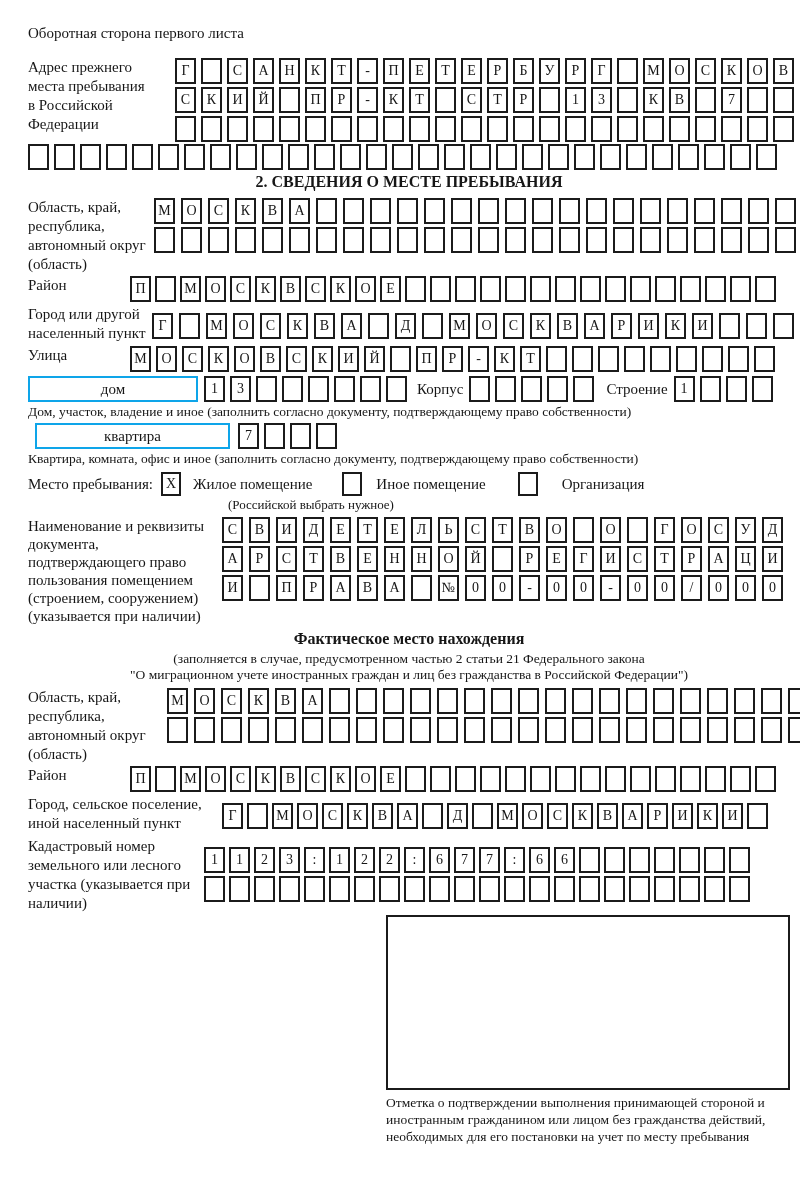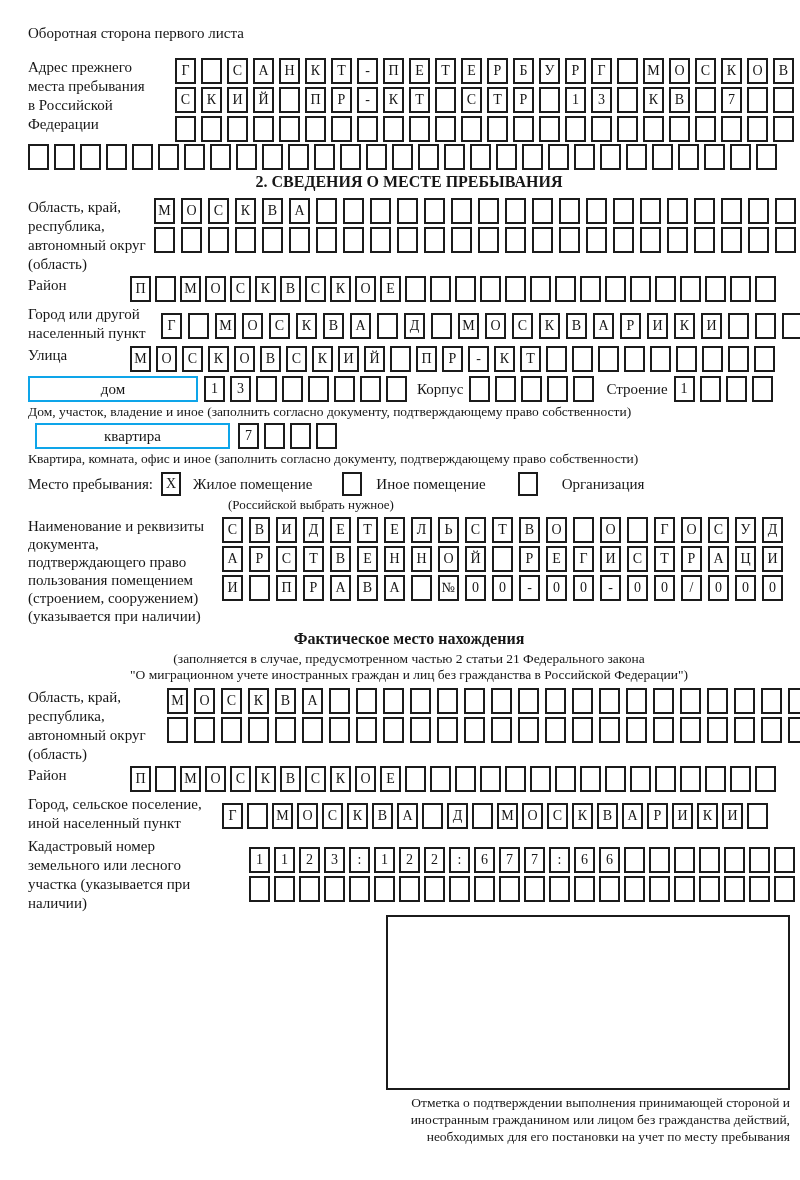--- a/index.html
+++ b/index.html
@@ -14,40 +14,40 @@
   .boxrow.g4{gap:4px}.boxrow.g6{gap:6px}
   .cbox{width:21px;height:26px;box-sizing:border-box;border:2px solid #1b1b1b;
         display:flex;align-items:center;justify-content:center;
         font-size:14px;flex:none;background:#fff;}
   .wbox{height:26px;box-sizing:border-box;border:2px solid #0ea5e9;display:flex;
         align-items:center;justify-content:center;font-size:15px;flex:none;}
   .lw-prev{width:118px;margin-right:29px;}
   .lw-reg{width:118px;margin-right:8px;}
   .lw-reg2{width:135px;margin-right:4px;}
   .lw-dist{width:102px;}
-  .lw-city{width:120px;margin-right:13px;}
+  .lw-city{width:120px;margin-right:4px;}
   .lw-street{width:102px;}
   .lw-doc{width:190px;margin-right:4px;line-height:18px;}
   .lw-city2{width:190px;margin-right:4px;}
   .lw-cad{width:170px;margin-right:6px;}
   .note-c{text-align:center;font-size:13px;line-height:16px;margin:2px 0 4px;}
   .sec-title{text-align:center;font-weight:bold;font-size:16px;line-height:20px;margin:2px 0 6px;}
   .cap{font-size:13.5px;line-height:16px;margin:1px 0 3px;}
   .mt8{margin-top:8px;} .mt10{margin-top:10px;}
   .houserow{display:flex;align-items:flex-start;margin-bottom:2px;}
   .inlabel{font-size:15px;line-height:26px;flex:none;}
   .stayrow{display:flex;align-items:center;margin:2px 0 1px;}
   .chk{width:20px;height:24px;box-sizing:border-box;border:2px solid #1b1b1b;flex:none;
        display:flex;align-items:center;justify-content:center;font-size:14px;}
   .stay-note{font-size:13px;line-height:16px;margin:0 0 4px 200px;}
   .fact-title{text-align:center;font-weight:bold;font-size:16px;line-height:19px;margin:2px 0 3px;}
   .fact-note{text-align:center;font-size:13.5px;line-height:16px;}
   .stamp-wrap{width:404px;margin-left:auto;margin-top:2px;}
   .stamp-box{box-sizing:border-box;border:2px solid #1b1b1b;height:175px;background:#fff;}
-  .stamp-cap{text-align:right;font-size:13.5px;line-height:17px;margin-top:4px;}
+  .stamp-cap{text-align:left;font-size:13.5px;line-height:17px;margin-top:4px;}
 </style>
 </head>
 <body>
 
 <div class="page">
 
   <div class="hdr">Оборотная сторона первого листа</div>
 
   <div class="fblock">
     <div class="flabel lw-prev">Адрес прежнего места пребывания в Российской Федерации</div>
@@ -559,21 +559,21 @@
         <div class="cbox">В</div>
         <div class="cbox">А</div>
         <div class="cbox">Р</div>
         <div class="cbox">И</div>
         <div class="cbox">К</div>
         <div class="cbox">И</div>
         <div class="cbox"></div>
       </div>
   </div>
 
-  <div class="fblock" style="margin-bottom:2px;gap:45px;">
+  <div class="fblock" style="margin-bottom:2px;">
     <div class="flabel lw-cad">Кадастровый номер земельного или лесного участка (указывается при наличии)</div>
     <div class="rows mt10">
       <div class="boxrow g4">
           <div class="cbox">1</div>
           <div class="cbox">1</div>
           <div class="cbox">2</div>
           <div class="cbox">3</div>
           <div class="cbox">:</div>
           <div class="cbox">1</div>
           <div class="cbox">2</div>

